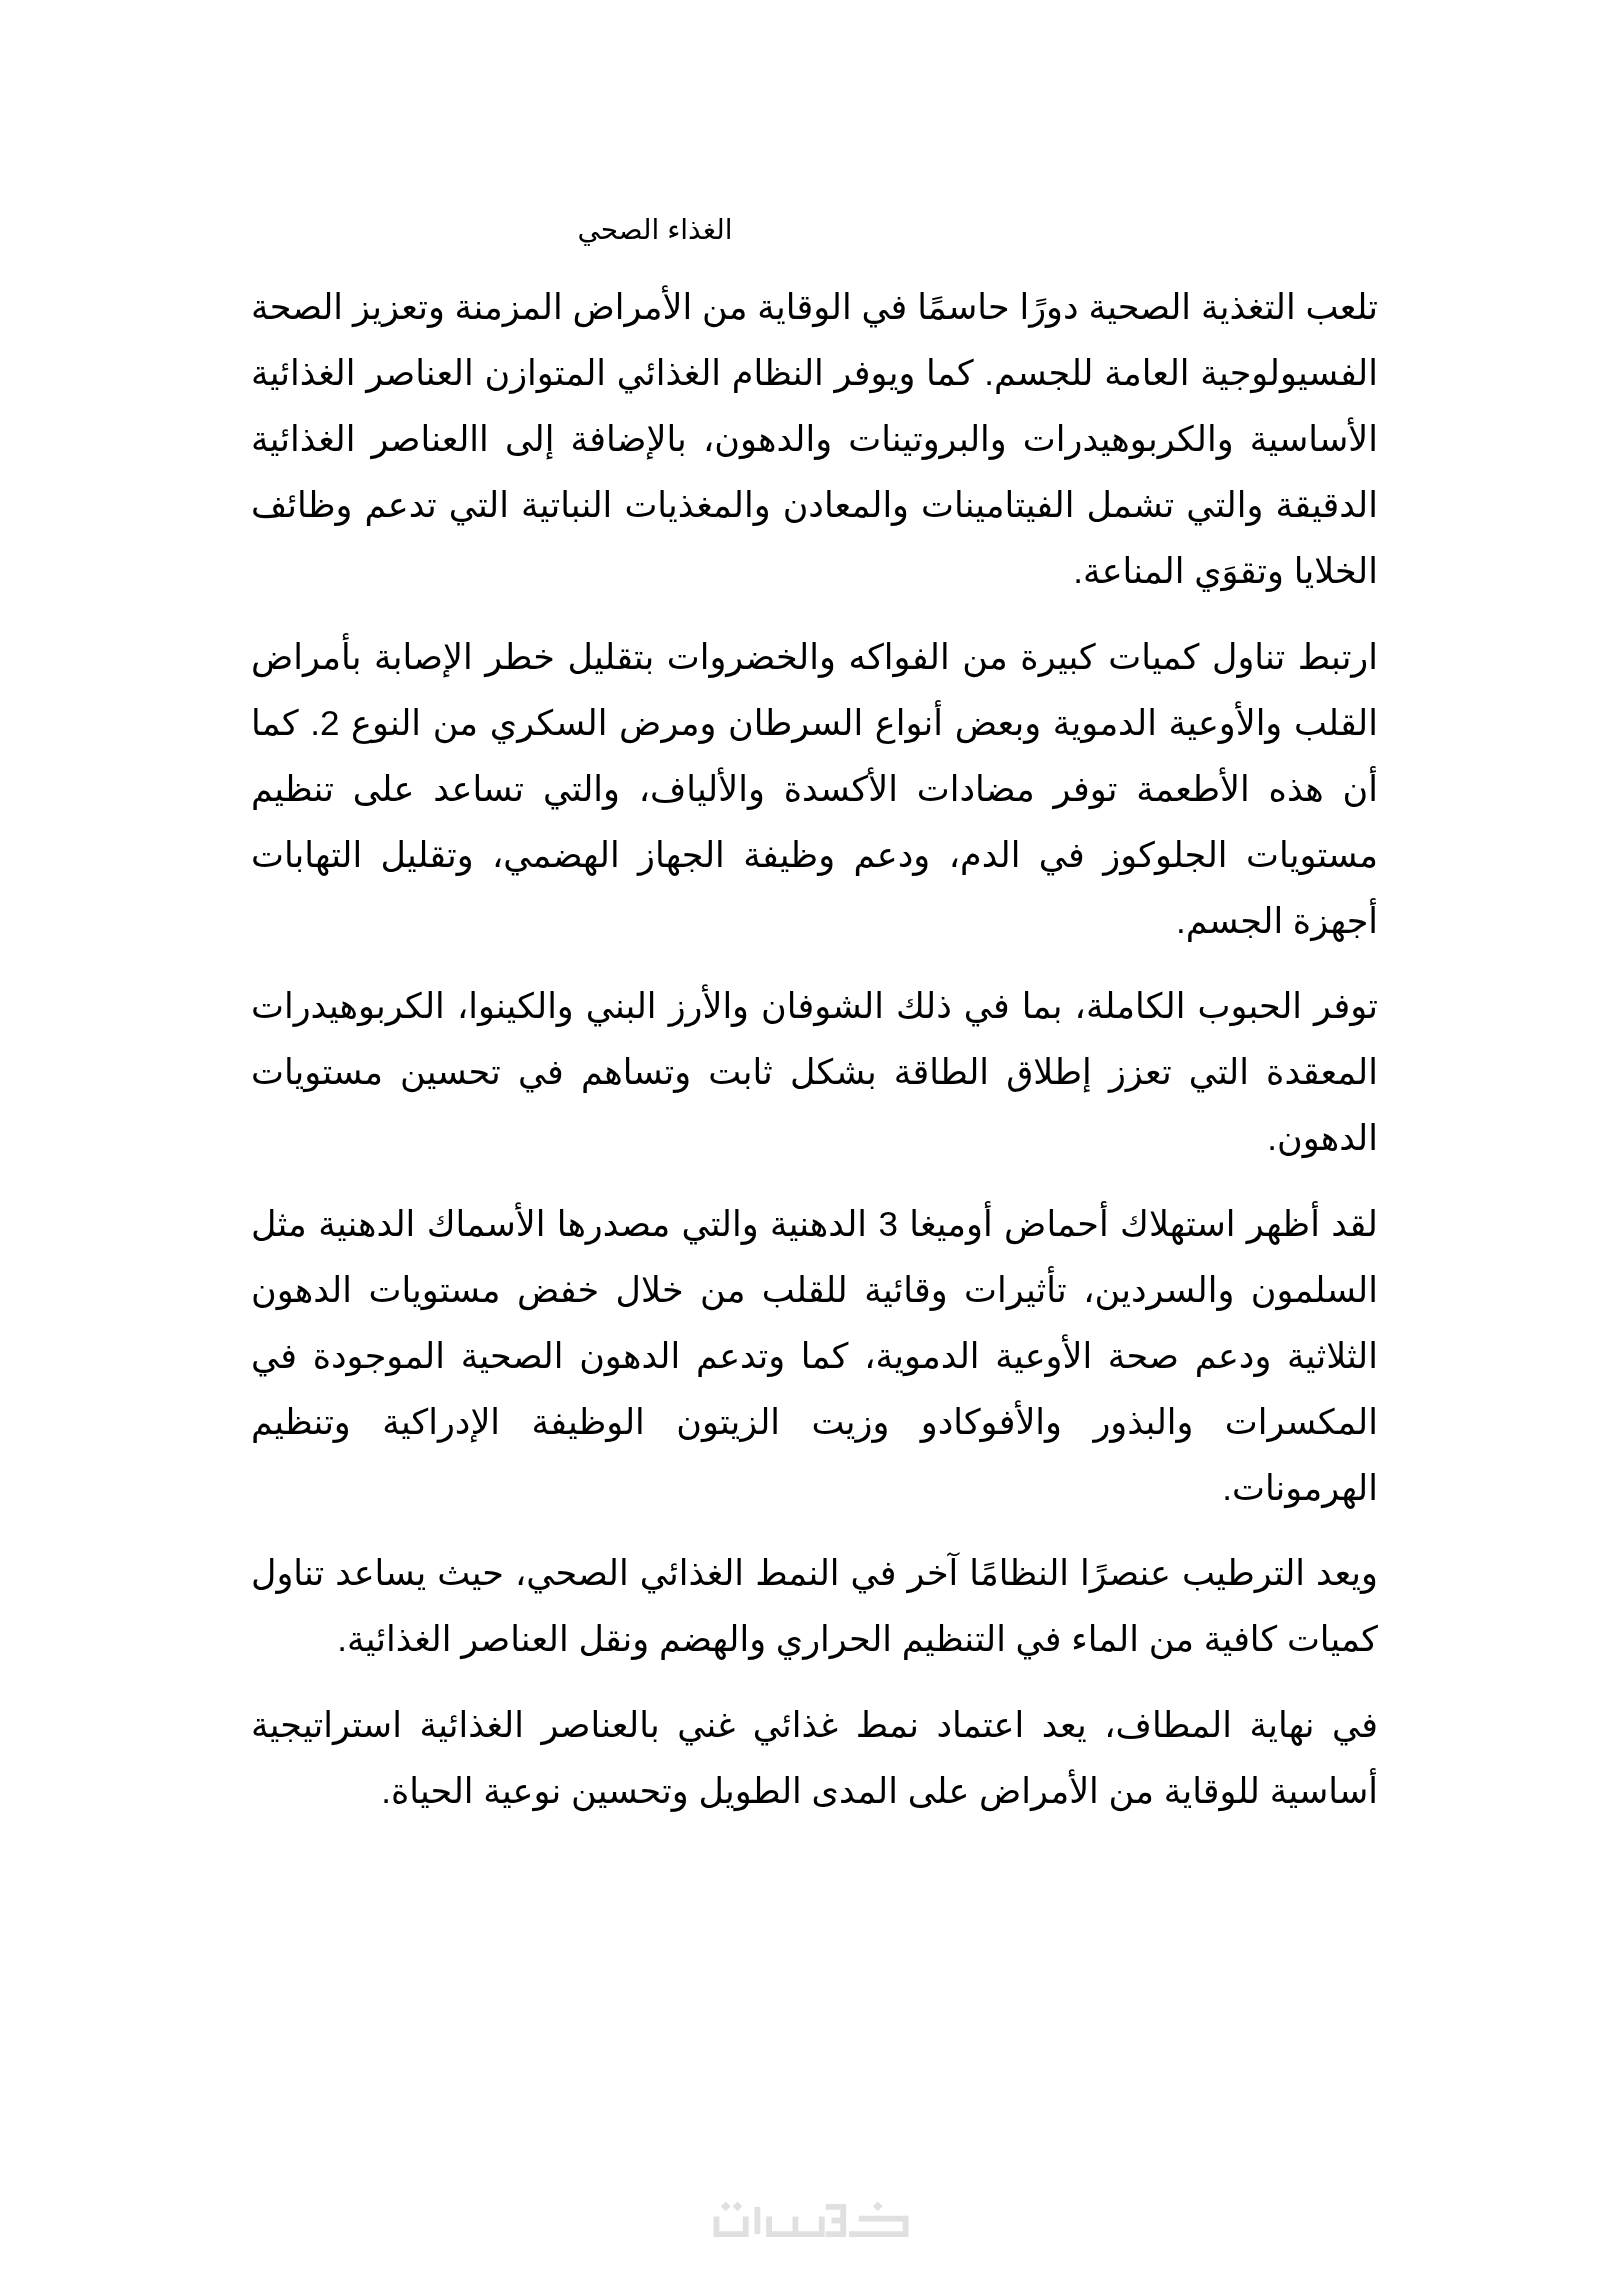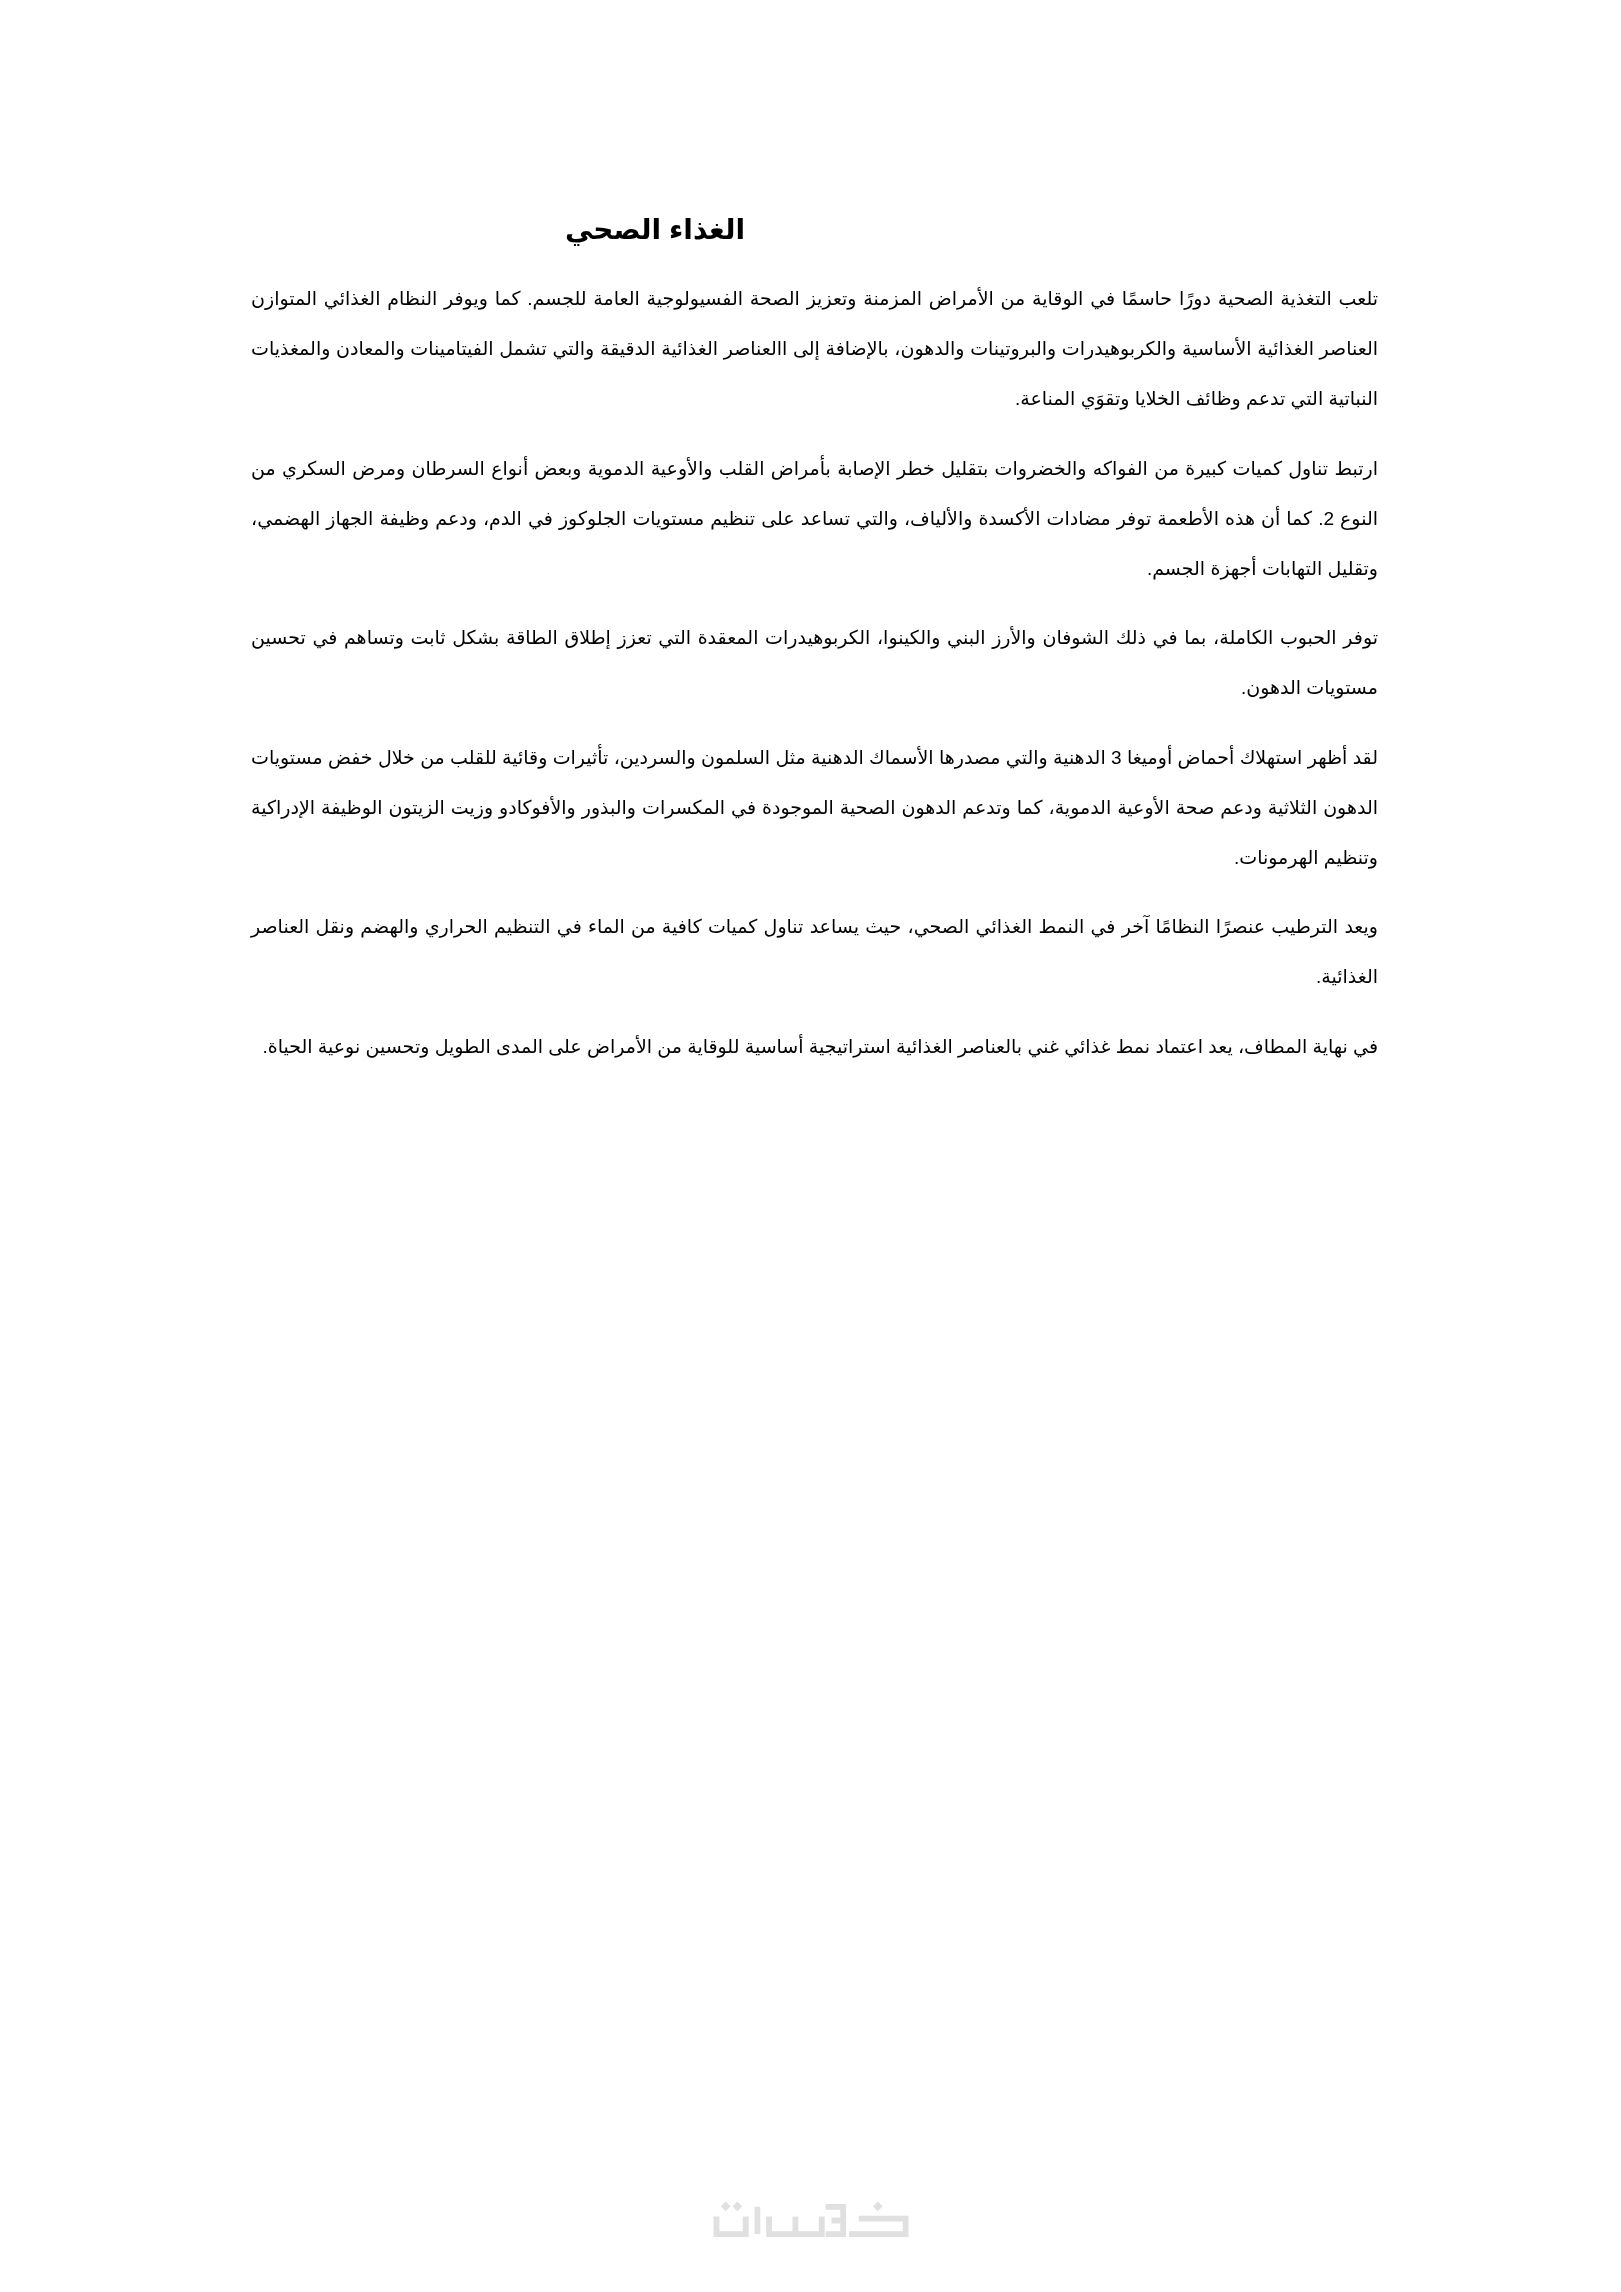--- a/index.html
+++ b/index.html
@@ -25,34 +25,34 @@
     }
     .doc-title {
       position: absolute;
       top: 208px;
       left: 0;
       width: 1310px;
       text-align: center;
       font-size: 28px;
       line-height: 43px;
       margin: 0;
-      font-weight: bold;
+      font-weight: normal;
       direction: rtl;
     }
     .doc-body {
       position: absolute;
       top: 274px;
       left: 251px;
       width: 1127px;
       direction: rtl;
     }
     .doc-paragraph {
       margin: 0 0 19.6px 0;
-      font-size: 19px;
-      line-height: 50px;
+      font-size: 35px;
+      line-height: 66px;
       text-align: justify;
       text-align-last: right;
       direction: rtl;
       unicode-bidi: embed;
     }
     .watermark {
       position: absolute;
       left: 712px;
       top: 2201px;
       width: 200px;

